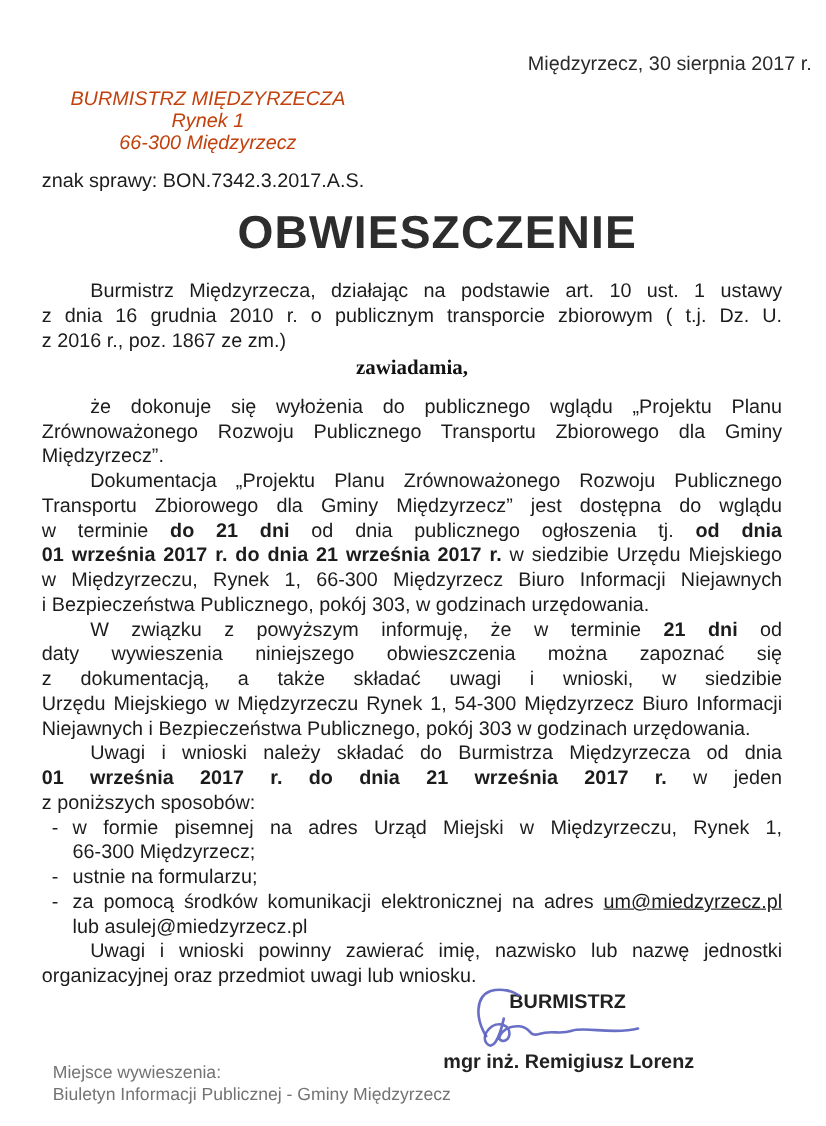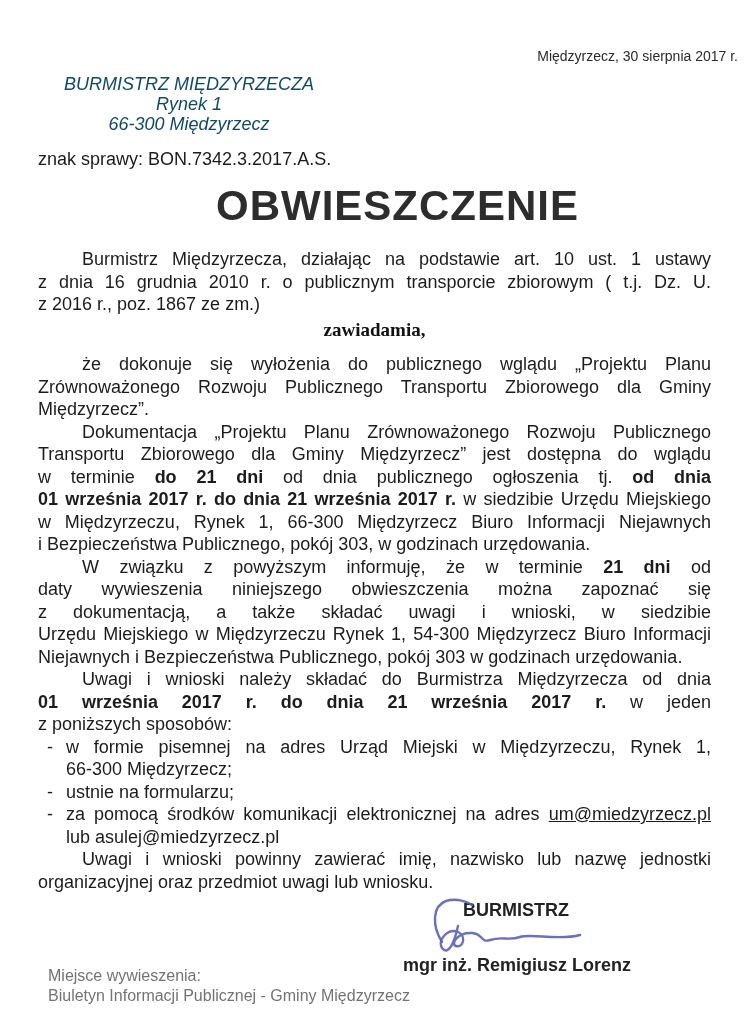--- a/index.html
+++ b/index.html
@@ -9,31 +9,31 @@
     height: 1024px;
     margin: 0 auto;
     background: #ffffff;
     overflow: hidden;
     font-family: "Liberation Sans", sans-serif;
     color: #1c1c1c;
   }
   .date-line {
     padding: 48px 13px 0 0;
     text-align: right;
-    font-size: 14px;
+    font-size: 18px;
     color: #2a2a2a;
   }
   .sender {
     margin: 10px 0 0 36px;
     width: 306px;
     text-align: center;
     font-style: italic;
     font-size: 18px;
     line-height: 20px;
-    color: #0c4a6e;
+    color: #c2410c;
   }
   .case-ref {
     margin: 15px 0 0 38px;
     font-size: 18px;
   }
   .title {
     margin-top: 12px;
     text-align: center;
     font-size: 42px;
     font-weight: bold;

